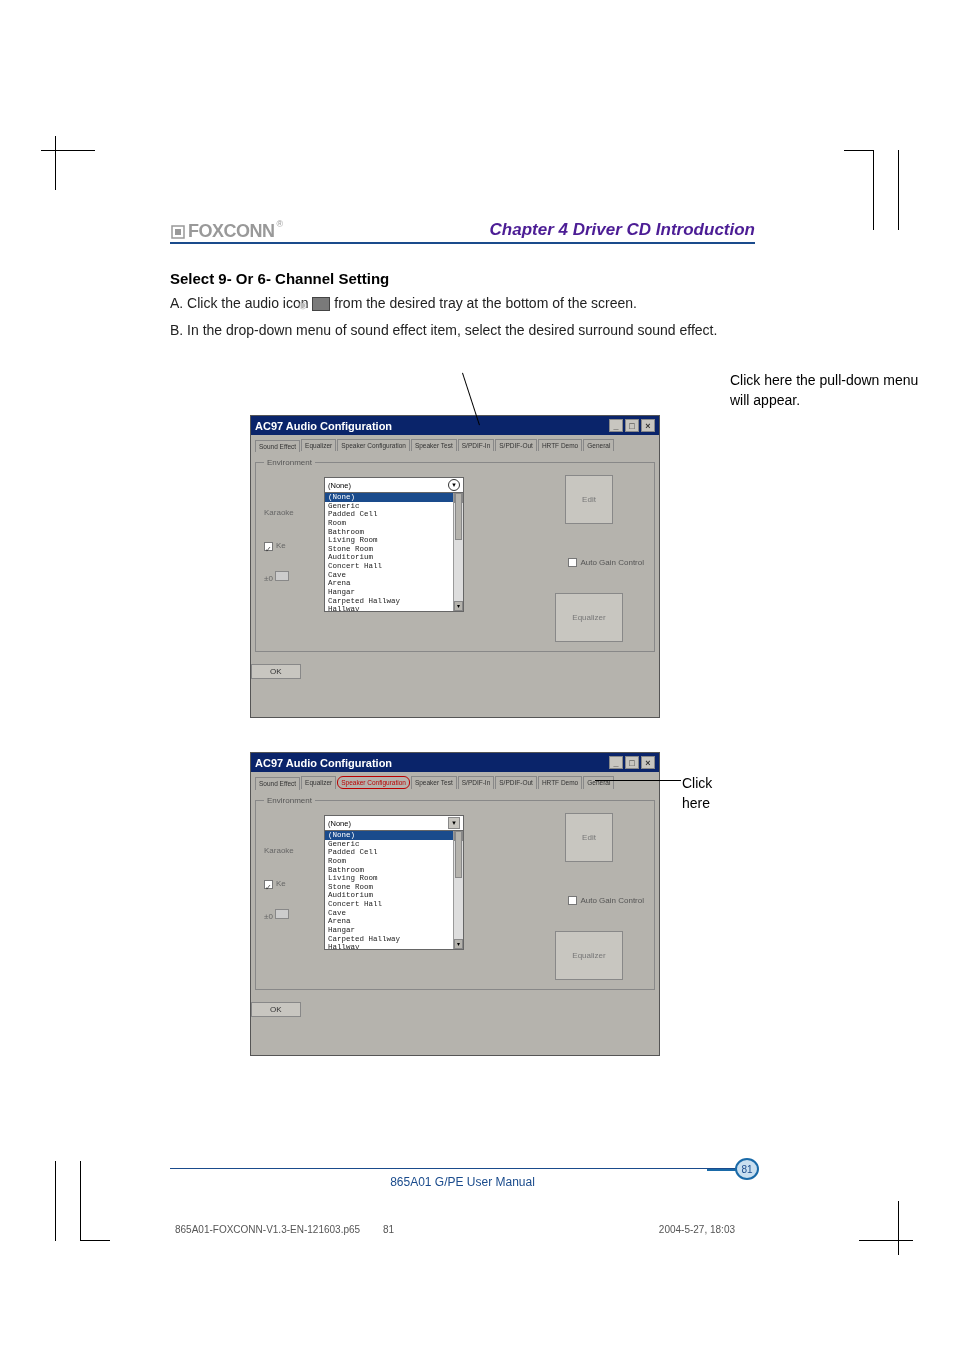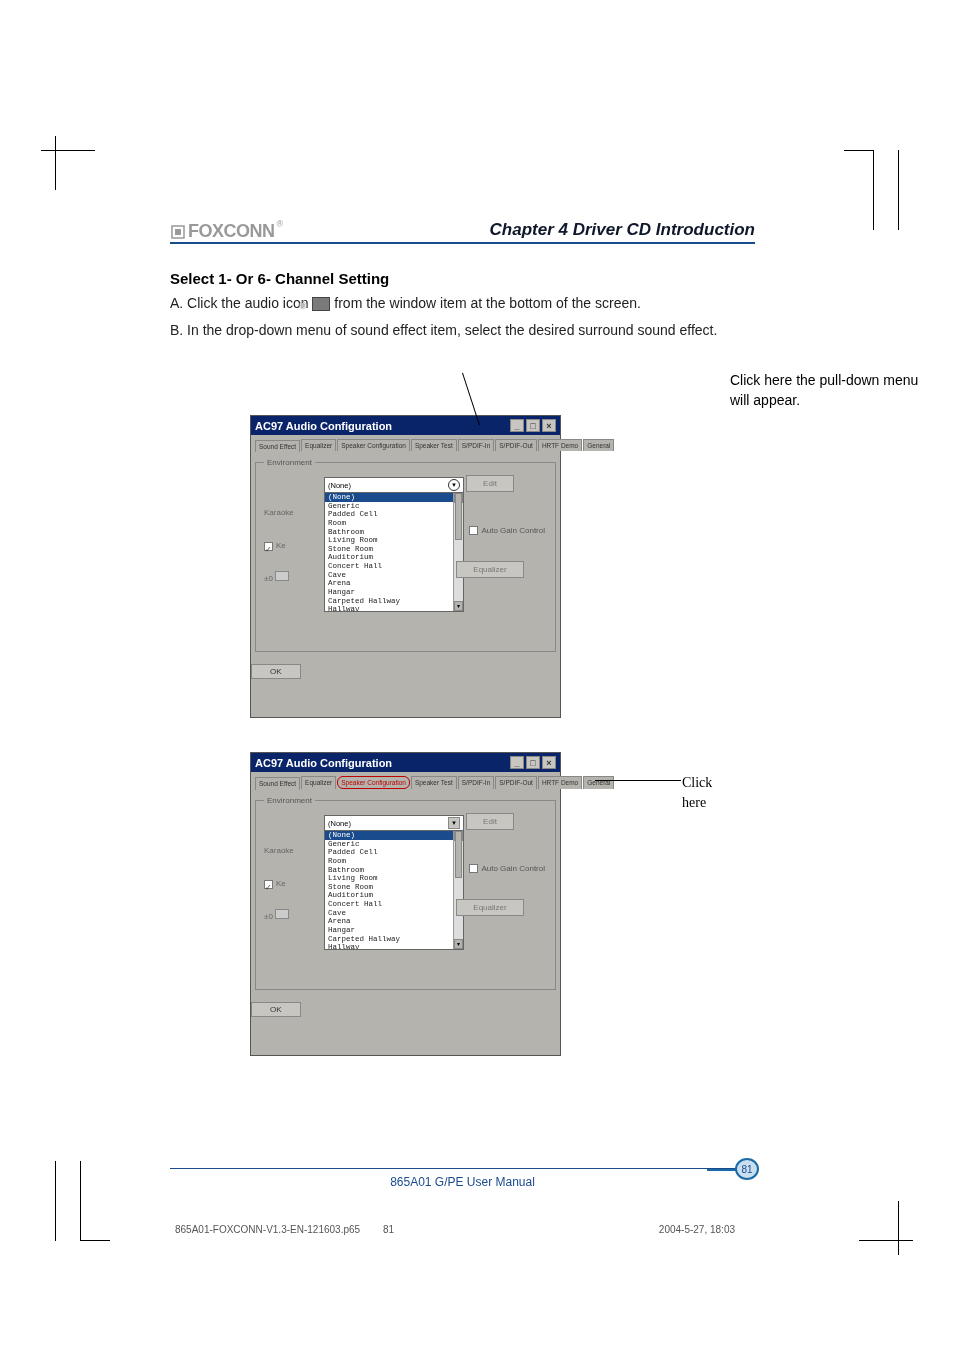--- a/index.html
+++ b/index.html
@@ -45,21 +45,21 @@
     font-size: 18px;
     color: #999;
     letter-spacing: -0.5px;
     display: flex;
     align-items: center;
     gap: 2px;
   }
   .logo svg { flex: none; }
   .logo sup { font-size: 9px; color: #999; font-weight:normal; position:relative; top:-8px; }
   .chapter-title {
-    color: #0f172a;
+    color: #4c1d95;
     font-weight: bold;
     font-style: italic;
     font-size: 17px;
     padding-bottom: 2px;
   }
 
   .section-title {
     font-weight: bold;
     font-size: 15px;
     margin-top: 26px;
@@ -102,21 +102,21 @@
   .slash-line {
     position: absolute;
     border-left: 1px solid #000;
     transform-origin: top left;
   }
 
   .dialog-wrap { position: relative; margin-top: 74px;  margin-left: 80px; width: 345px; }
   .dialog-wrap2 { margin-top: 34px; }
 
   .win {
-    width: 311px;
+    width: 410px;
     background: #b5b3ad;
     border: 1px solid #555;
     font-family: Tahoma, Arial, sans-serif;
   }
   .titlebar {
     background: linear-gradient(#0a246a,#0a246a);
     color: #fff;
     font-weight: bold;
     font-size: 11px;
     padding: 3px 4px;
@@ -195,37 +195,36 @@
 
   .leftlabels { position:absolute; left:8px; top:40px; font-size:8px; color:#666; line-height:2.4; }
   .chk { display:inline-block; width:9px; height:9px; border:1px solid #777; background:#fff; vertical-align:middle; margin-right:3px; }
   .chk.mark::after { content:"✓"; font-size:8px; position:relative; top:-3px; left:0; color:#333; }
 
   .rightcol { position:absolute; right:10px; top:12px; width:110px; font-size:8px; color:#555; text-align:center; }
   .btn3d {
     display:inline-block;
     border:1px solid #888;
     background:#c8c6c0;
-    padding: 3px 16px;
+    padding: 19px 16px;
     font-size:8px;
     color:#777;
     margin-bottom: 32px;
   }
   .agc { text-align:right; margin: 2px 0 26px 6px; }
   .bottombar { text-align:left; padding: 4px 10px 6px 0; }
 
   .step-c { font-size:14px; margin-top: 22px; padding-left:18px; text-indent:-18px; }
   .step-c b { font-weight:bold; }
 
   .click-here-right {
     position:absolute;
     left: 432px;
     top: 21px;
     font-size:14px;
-    font-family:Liberation Serif, serif;
   }
   .click-here-line {
     position:absolute;
     left: 345px;
     top: 28px;
     width: 86px;
     border-top:1px solid #000;
   }
 
   .footer {
@@ -290,26 +289,26 @@
       <svg width="16" height="16" viewBox="0 0 16 16">
         <rect x="2" y="2" width="12" height="12" fill="none" stroke="#999" stroke-width="1.5"></rect>
         <rect x="5" y="5" width="6" height="6" fill="#999"></rect>
       </svg>
       <span>FOXCONN</span>
       <sup>®</sup>
     </div>
     <div class="chapter-title">Chapter 4  Driver CD Introduction</div>
   </div>
 
-  <div class="section-title">Select 1- Or 6- Channel Setting</div>
+  <div class="section-title">Select 9- Or 6- Channel Setting</div>
 
   <div class="body-text">
     <span>A. Click the audio icon </span>
     <span class="audio-icon"></span>
-    <span> from the window item at the bottom of the screen.</span>
+    <span> from the desired tray at the bottom of the screen.</span>
   </div>
 
   <div class="body-text">B. In the drop-down menu of sound effect item, select the desired surround sound effect.</div>
 
   <div class="annotation annotation-top">Click here the pull-down menu will appear.</div>
 
   <div class="dialog-wrap">
     <div class="slash-line" style="left:212px; top:-42px; height:55px; transform:rotate(-18deg);"></div>
     <div class="win">
       <div class="titlebar">

